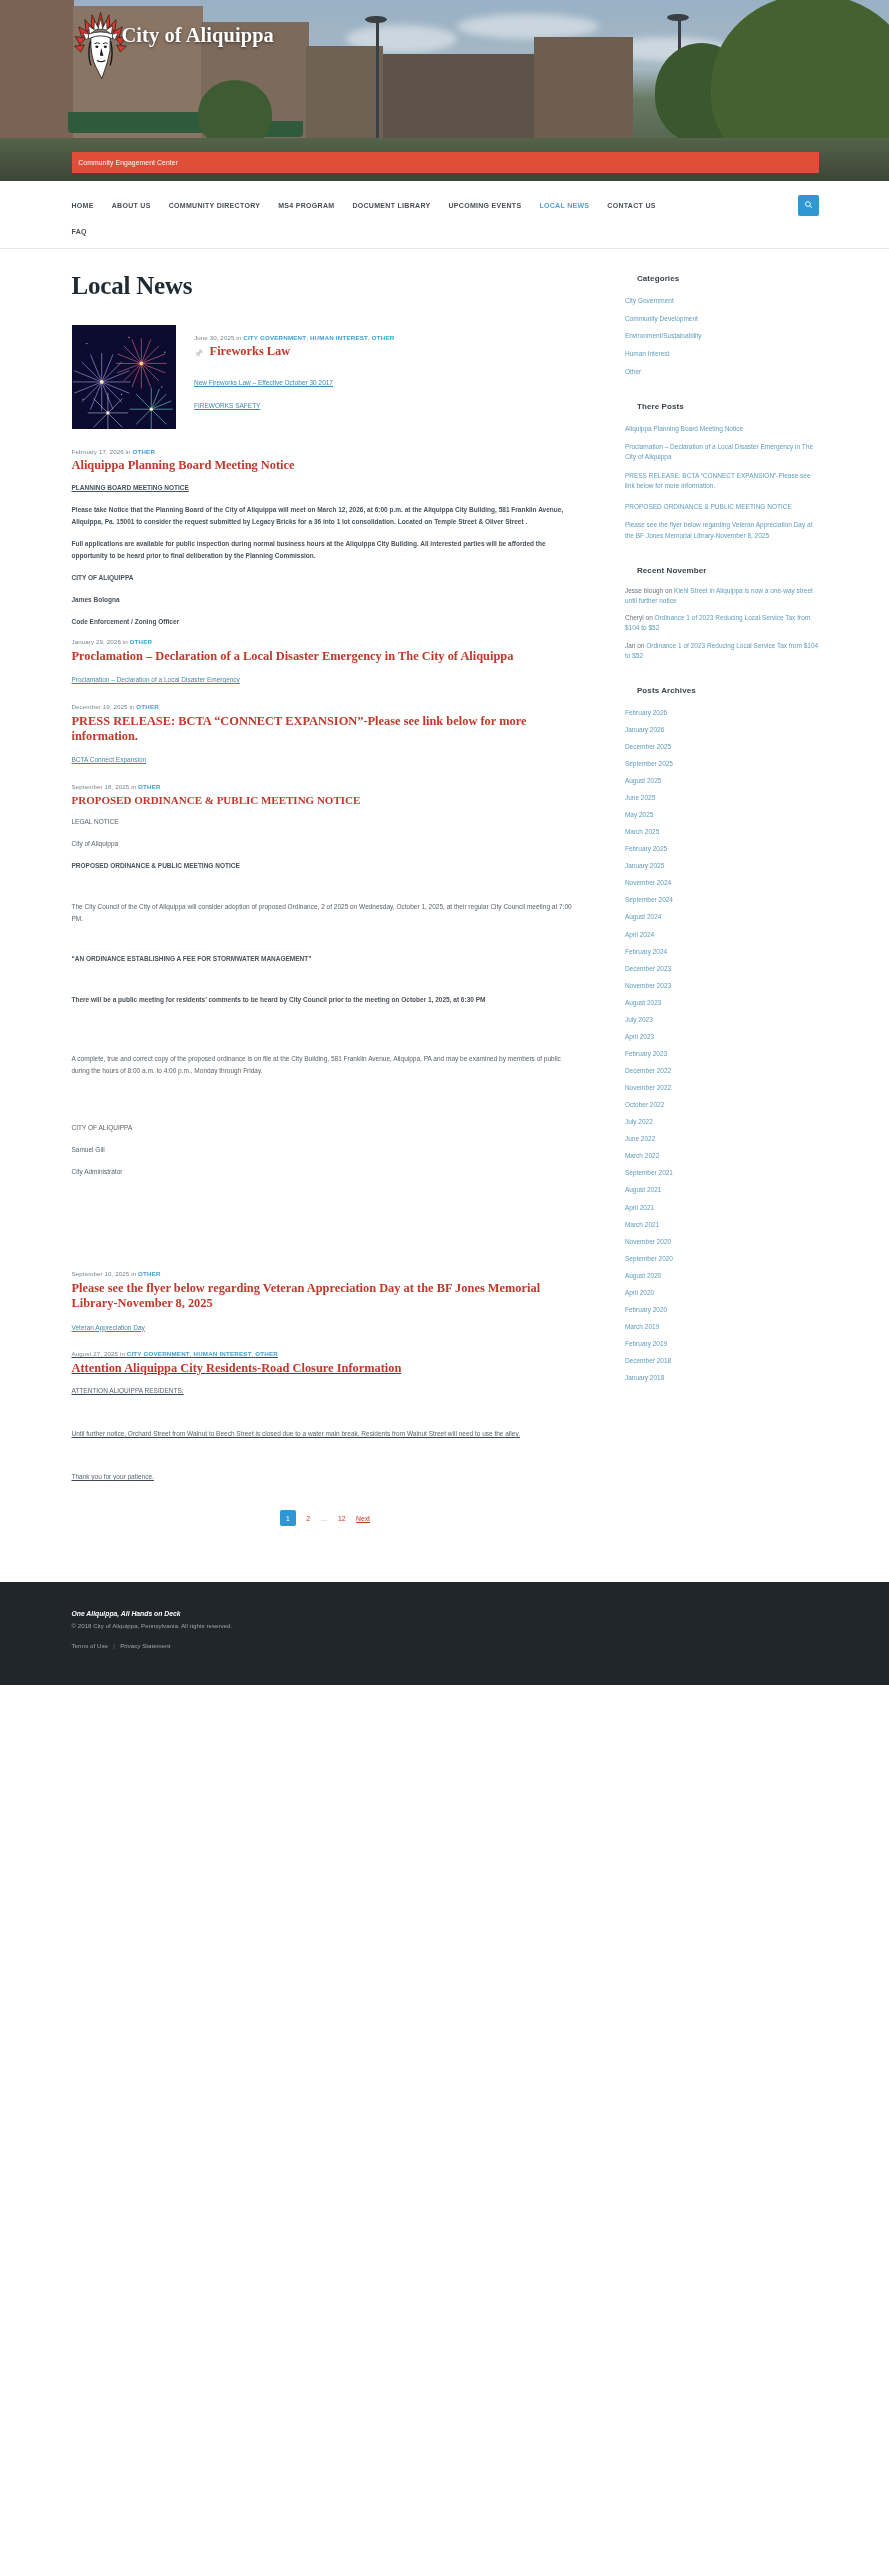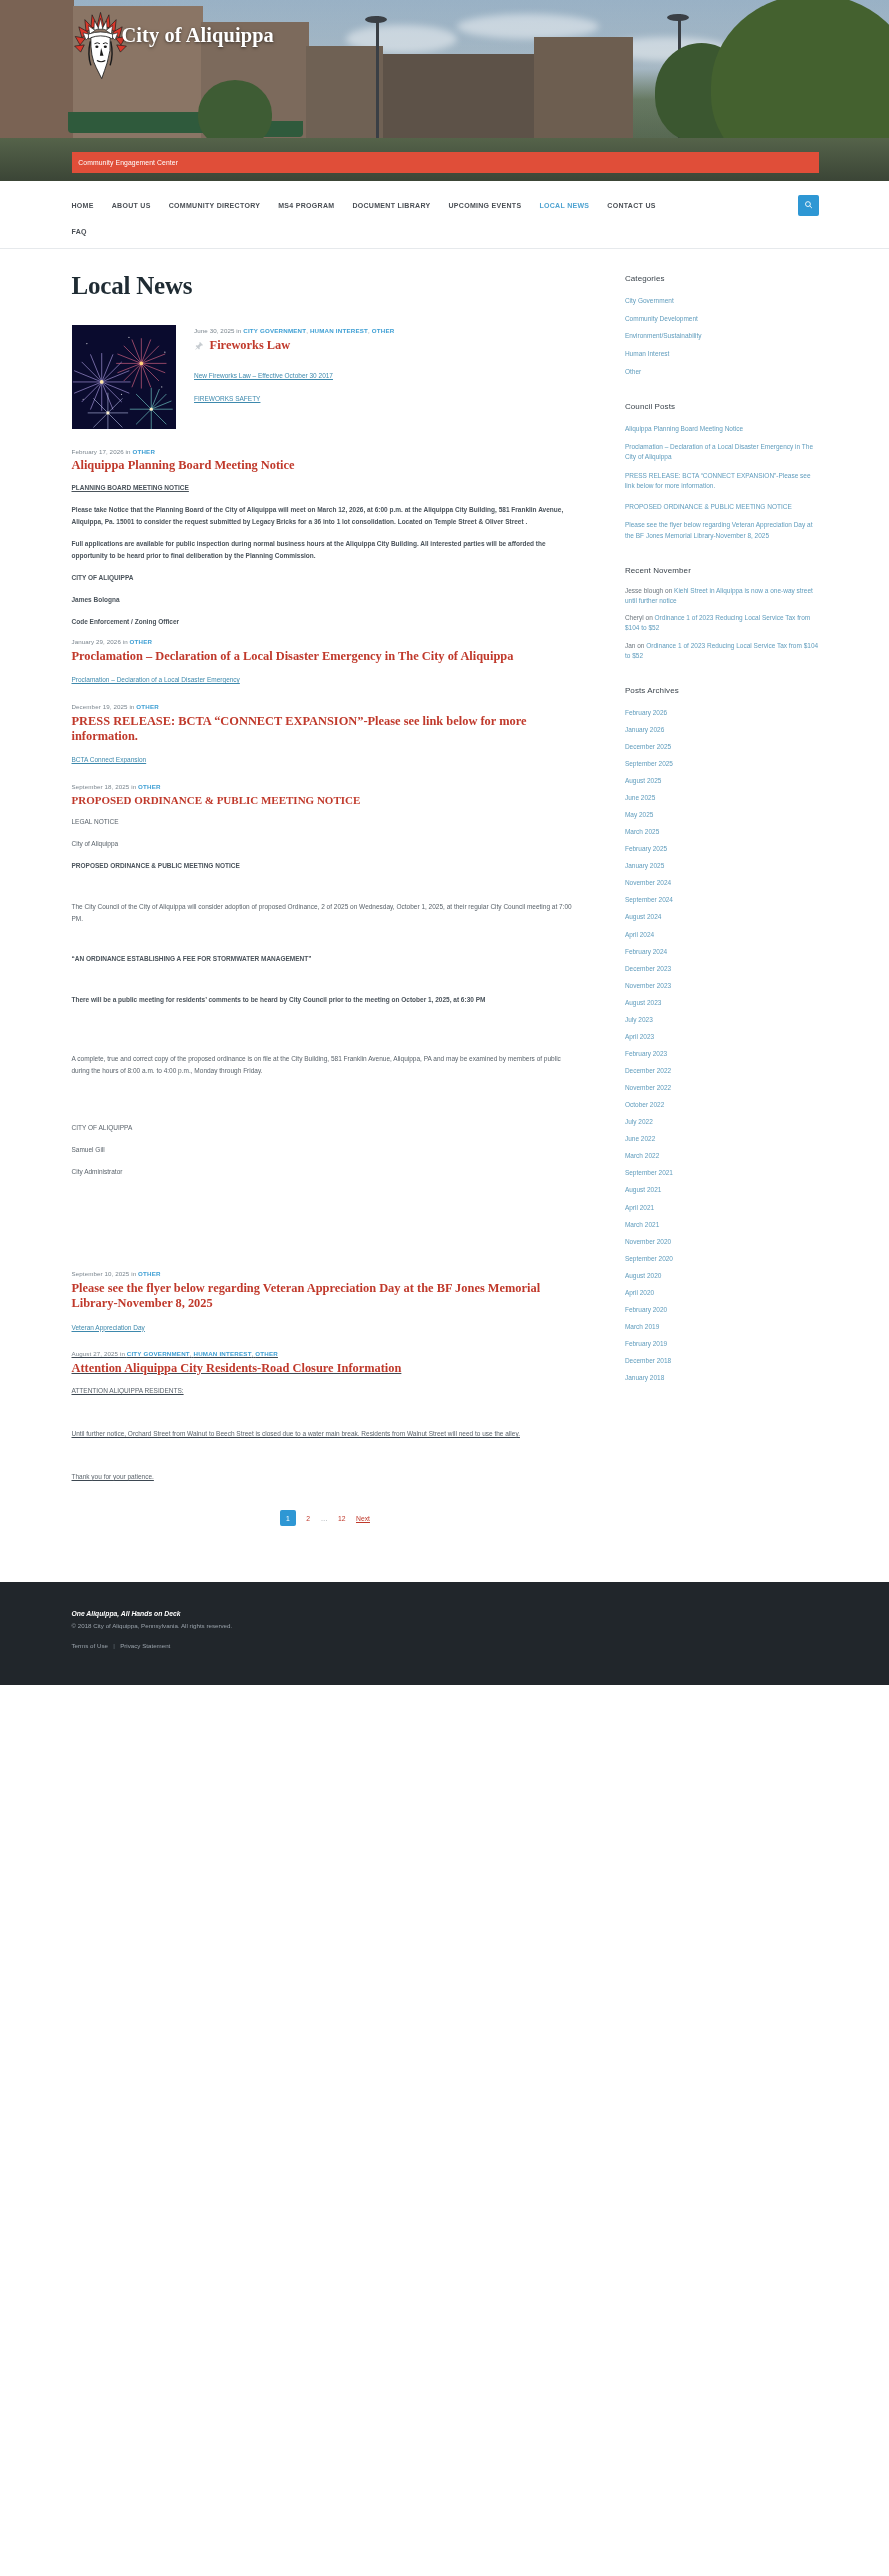--- a/index.html
+++ b/index.html
@@ -121,21 +121,21 @@
   }
   .page-title{
     font-family:"Liberation Serif", serif;
     font-size:25px;
     font-weight:bold;
     color:#1f2b33;
     margin:0 0 25px 0;
     letter-spacing:-0.2px;
   }
 
-  .post{margin-bottom:2.5px;}
+  .post{margin-bottom:2.5px;align-items:center;}
   .post-meta{
     font-size:6.2px;
     color:#7a858e;
     margin-bottom:3.7px;
     letter-spacing:0.1px;
   }
   .post-meta .cat{
     color:#3e9fd4;
     font-weight:700;
     text-transform:uppercase;
@@ -201,23 +201,23 @@
 
   
   .sidebar{
     width:216px;
     padding-top:25px;
     padding-left:21.6px;
   }
   .widget{margin-bottom:25px;}
   .widget h3{
     font-size:8px;
-    font-weight:400;
+    font-weight:700;
     color:#3b444c;
-    margin:0 0 11px 0;
+    margin:0 0 11px 12px;
     letter-spacing:0.1px;
   }
   .widget ul{list-style:none;margin:0;padding:0;}
   .widget li{margin-bottom:5.6px;}
   .widget a{
     font-size:6.5px;
     color:#5f9cbd;
     text-decoration:none;
     line-height:1.55;
     display:inline-block;
@@ -575,21 +575,21 @@
       <ul>
         <li><a href="#">City Government</a></li>
         <li><a href="#">Community Development</a></li>
         <li><a href="#">Environment/Sustainability</a></li>
         <li><a href="#">Human Interest</a></li>
         <li><a href="#">Other</a></li>
       </ul>
     </div>
 
     <div class="widget recent">
-      <h3>Council Posts</h3>
+      <h3>There Posts</h3>
       <ul>
         <li><a href="#">Aliquippa Planning Board Meeting Notice</a></li>
         <li><a href="#">Proclamation – Declaration of a Local Disaster Emergency in The City of Aliquippa</a></li>
         <li><a href="#">PRESS RELEASE: BCTA “CONNECT EXPANSION”-Please see link below for more information.</a></li>
         <li><a href="#">PROPOSED ORDINANCE &amp; PUBLIC MEETING NOTICE</a></li>
         <li><a href="#">Please see the flyer below regarding Veteran Appreciation Day at the BF Jones Memorial Library-November 8, 2025</a></li>
       </ul>
     </div>
 
     <div class="widget comments">

